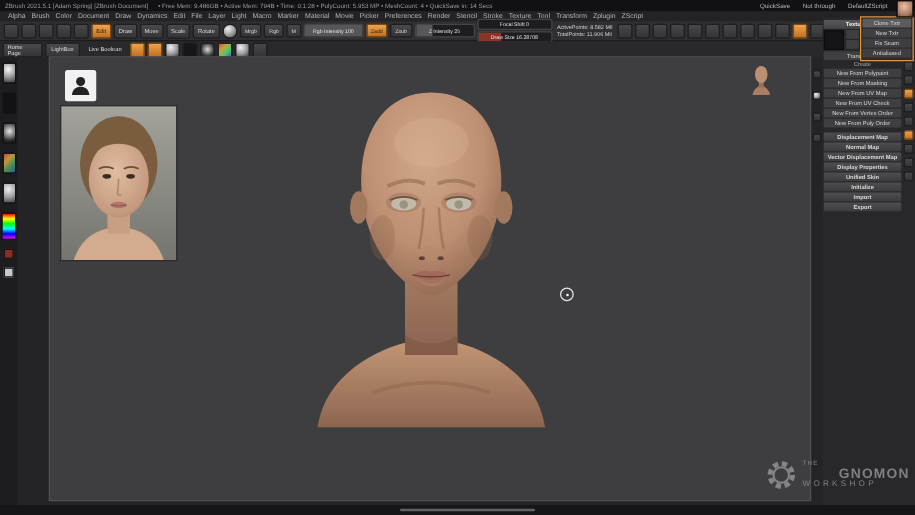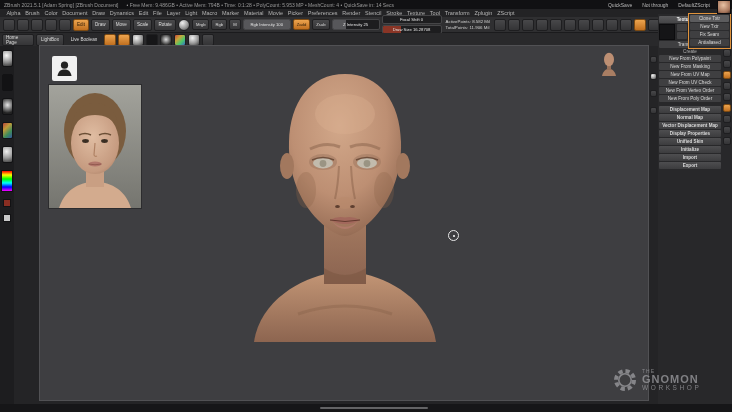--- a/index.html
+++ b/index.html
@@ -56,21 +56,21 @@
   .spotbox{left:12px;top:10px;width:25px;height:25px;background:#f1f1f1;border-radius:2px;
            display:flex;align-items:center;justify-content:center;}
   .refphoto{left:9px;top:39px;width:92px;height:123px;box-shadow:0 0 0 1px #2c2c2e;}
   .cursor-ring{left:408px;top:184px;width:9px;height:9px;border:1px solid #e8e8e8;border-radius:50%;}
   .cursor-ring i{position:absolute;left:3.5px;top:3.5px;width:2px;height:2px;background:#fff;border-radius:50%;}
 
   
   .watermark{left:612px;top:366px;display:flex;align-items:center;gap:4px;opacity:.8;z-index:3;}
   .wm-text{display:flex;flex-direction:column;color:#97979b;line-height:1;}
   .wm-the{font-size:5px;letter-spacing:1px;}
-  .wm-gnomon{font-size:11px;font-weight:bold;letter-spacing:1px;}
+  .wm-gnomon{font-size:11px;font-weight:bold;letter-spacing:1px;margin-left:29px;}
   .wm-workshop{font-size:6.5px;letter-spacing:2.6px;}
 
   
   .rightpanel{left:658px;top:14px;width:74px;height:390px;background:#28282a;padding:2px 1px;box-sizing:border-box;}
   .rp-row{width:62px;height:7px;line-height:7px;margin-bottom:1px;background:#3f3f41;border-radius:1px;
           font-size:4.6px;color:#d9d9d9;text-align:center;white-space:nowrap;overflow:hidden;}
   .rp-row.header{background:linear-gradient(#58585a,#454547);font-weight:bold;color:#f0f0f0;}
   .rp-row.section{background:linear-gradient(#4e4e50,#3c3c3e);font-weight:bold;}
   .rp-label{width:62px;height:6px;line-height:6px;font-size:4.6px;color:#aeaeae;text-align:center;}
   .rp-thumbrow{display:flex;gap:2px;margin-bottom:1px;}

